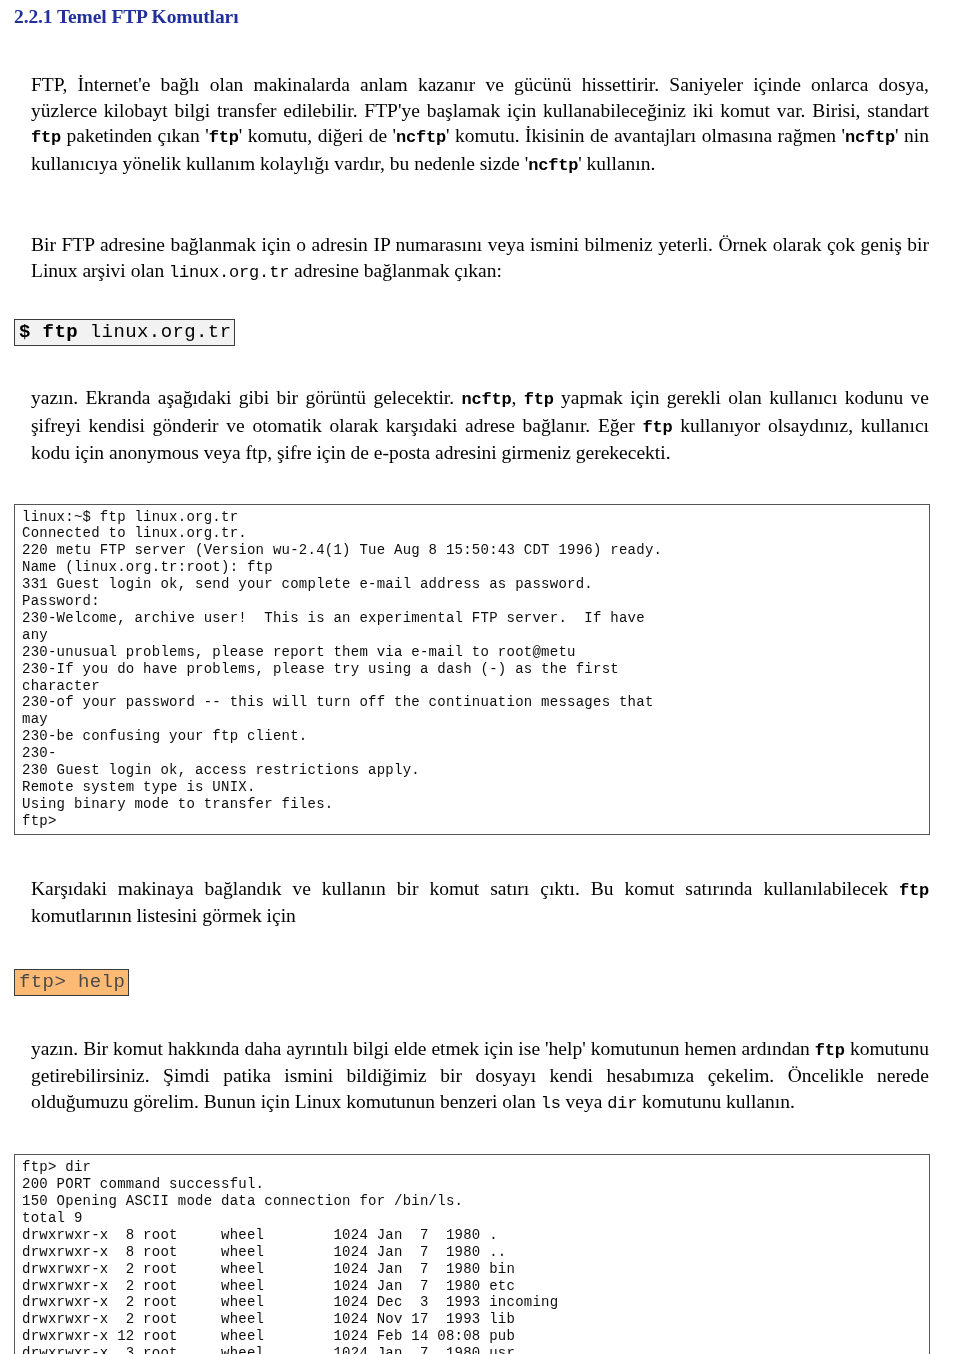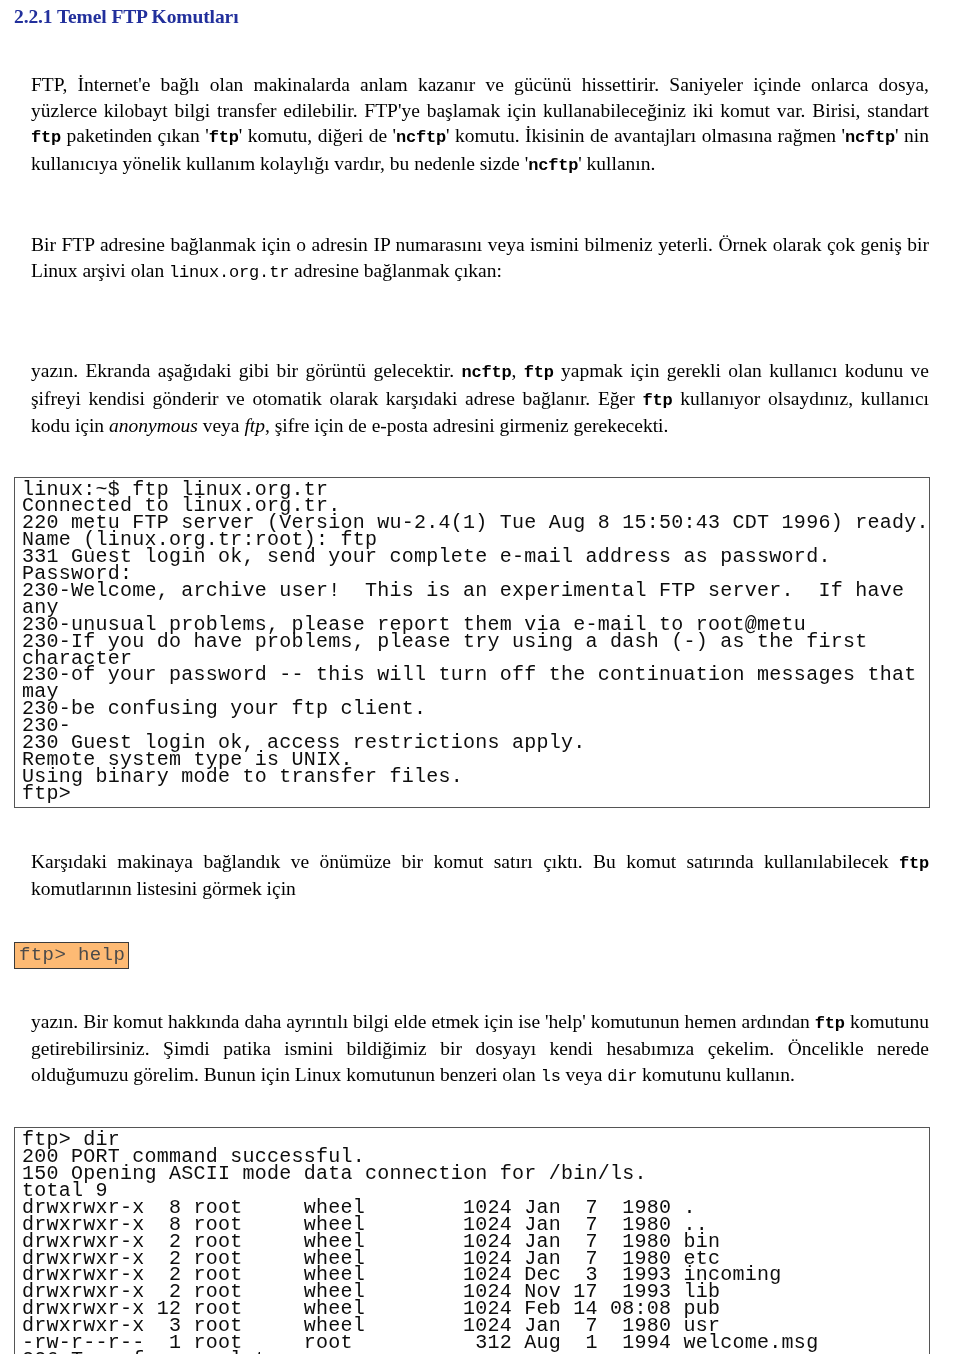--- a/index.html
+++ b/index.html
@@ -56,21 +56,20 @@
     font-size: 17px;
     letter-spacing: -0.2px;
   }
   .mono-b {
     font-family: "Liberation Mono", "DejaVu Sans Mono", monospace;
     font-size: 17px;
     font-weight: bold;
     letter-spacing: -0.2px;
   }
   .ital {
-    font-style: italic;
   }
 
   
   .sp-1 { height: 26px; }
   .sp-2 { height: 20px; }
   .sp-3 { height: 17px; }
   .sp-4 { height: 22px; }
   .sp-5 { height: 21px; }
   .sp-6 { height: 24px; }
   .sp-7 { height: 23px; }
@@ -97,21 +96,21 @@
     background: #fdba74;
   }
 
   
   .term {
     border: 1px solid #555555;
     background: #ffffff;
     padding: 4px 6px 4px 7px;
     margin: 0;
     font-family: "Liberation Mono", "DejaVu Sans Mono", monospace;
-    font-size: 20px;
+    font-size: 14px;
     line-height: 16.9px;
     letter-spacing: 0.25px;
     white-space: pre;
     color: #0d0d0d;
     overflow: hidden;
     box-sizing: border-box;
     width: 916px;
   }
   .term-line {
     white-space: pre;
@@ -129,32 +128,35 @@
     <div class="sp-1"></div>
 
     <p class="para"><span>FTP, İnternet'e bağlı olan makinalarda anlam kazanır ve gücünü hissettirir. Saniyeler içinde onlarca dosya, yüzlerce kilobayt bilgi transfer edilebilir. FTP'ye başlamak için kullanabileceğiniz iki komut var. Birisi, standart </span><span class="mono-b">ftp</span><span> paketinden çıkan '</span><span class="mono-b">ftp</span><span>' komutu, diğeri de '</span><span class="mono-b">ncftp</span><span>' komutu. İkisinin de avantajları olmasına rağmen '</span><span class="mono-b">ncftp</span><span>' nin kullanıcıya yönelik kullanım kolaylığı vardır, bu nedenle sizde '</span><span class="mono-b">ncftp</span><span>' kullanın.</span></p>
 
     <div class="sp-2"></div>
 
     <p class="para"><span>Bir FTP adresine bağlanmak için o adresin IP numarasını veya ismini bilmeniz yeterli. Örnek olarak çok geniş bir Linux arşivi olan </span><span class="mono">linux.org.tr</span><span> adresine bağlanmak çıkan:</span></p>
 
     <div class="sp-3"></div>
 
+    <div>
+      <span class="cmdbox"><span class="b">$ ftp</span><span> linux.org.tr</span></span>
+    </div>
 
     <div class="sp-4"></div>
 
     <p class="para"><span>yazın. Ekranda aşağıdaki gibi bir görüntü gelecektir. </span><span class="mono-b">ncftp</span><span>, </span><span class="mono-b">ftp</span><span> yapmak için gerekli olan kullanıcı kodunu ve şifreyi kendisi gönderir ve otomatik olarak karşıdaki adrese bağlanır. Eğer </span><span class="mono-b">ftp</span><span> kullanıyor olsaydınız, kullanıcı kodu için </span><span class="ital">anonymous</span><span> veya </span><span class="ital">ftp</span><span>, şifre için de e-posta adresini girmeniz gerekecekti.</span></p>
 
     <div class="sp-5"></div>
 
     <pre class="term"><span class="term-line">linux:~$ ftp linux.org.tr</span><span class="term-line">Connected to linux.org.tr.</span><span class="term-line">220 metu FTP server (Version wu-2.4(1) Tue Aug 8 15:50:43 CDT 1996) ready.</span><span class="term-line">Name (linux.org.tr:root): ftp</span><span class="term-line">331 Guest login ok, send your complete e-mail address as password.</span><span class="term-line">Password:</span><span class="term-line">230-Welcome, archive user!  This is an experimental FTP server.  If have</span><span class="term-line">any</span><span class="term-line">230-unusual problems, please report them via e-mail to root@metu</span><span class="term-line">230-If you do have problems, please try using a dash (-) as the first</span><span class="term-line">character</span><span class="term-line">230-of your password -- this will turn off the continuation messages that</span><span class="term-line">may</span><span class="term-line">230-be confusing your ftp client.</span><span class="term-line">230-</span><span class="term-line">230 Guest login ok, access restrictions apply.</span><span class="term-line">Remote system type is UNIX.</span><span class="term-line">Using binary mode to transfer files.</span><span class="term-line">ftp&gt;</span></pre>
 
     <div class="sp-6"></div>
 
-    <p class="para"><span>Karşıdaki makinaya bağlandık ve önümüze bir komut satırı çıktı. Bu komut satırında kullanılabilecek </span><span class="mono-b">ftp</span><span> komutlarının listesini görmek için</span></p>
+    <p class="para"><span>Karşıdaki makinaya bağlandık ve kullanın bir komut satırı çıktı. Bu komut satırında kullanılabilecek </span><span class="mono-b">ftp</span><span> komutlarının listesini görmek için</span></p>
 
     <div class="sp-7"></div>
 
     <div>
       <span class="cmdbox gray">ftp&gt; help</span>
     </div>
 
     <div class="sp-8"></div>
 
     <p class="para"><span>yazın. Bir komut hakkında daha ayrıntılı bilgi elde etmek için ise 'help' komutunun hemen ardından </span><span class="mono-b">ftp</span><span> komutunu getirebilirsiniz. Şimdi patika ismini bildiğimiz bir dosyayı kendi hesabımıza çekelim. Öncelikle nerede olduğumuzu görelim. Bunun için Linux komutunun benzeri olan </span><span class="mono">ls</span><span> veya </span><span class="mono">dir</span><span> komutunu kullanın.</span></p>

